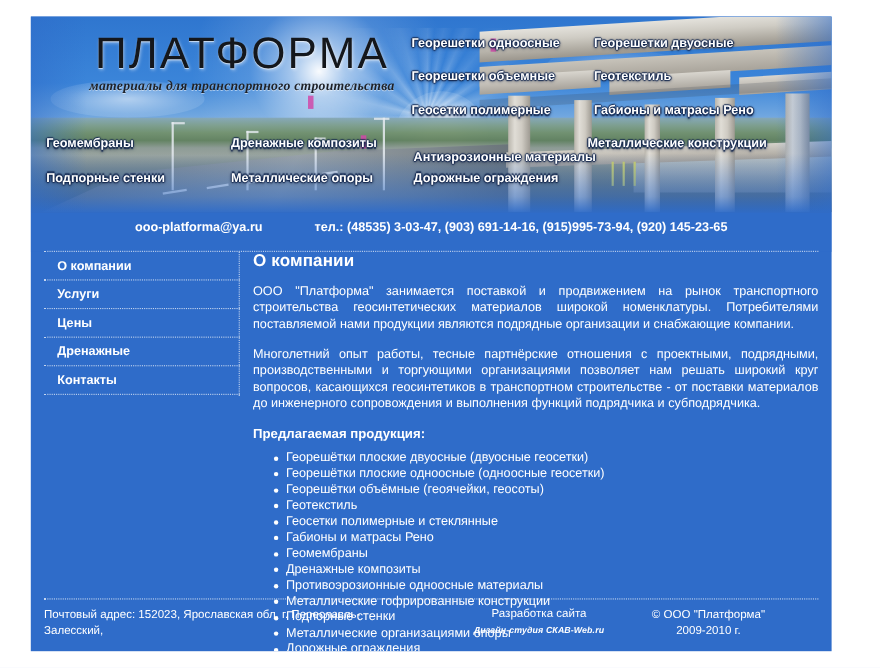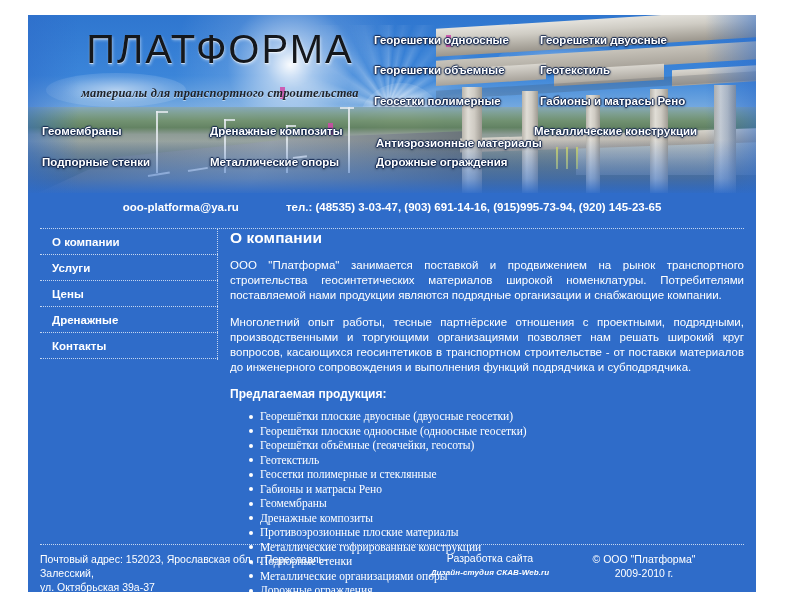--- a/index.html
+++ b/index.html
@@ -207,21 +207,21 @@
       0 1px 0 rgba(255,255,255,0.55),
       1px 2px 3px rgba(255,255,255,0.45);
     white-space: nowrap;
   }
   .logo-sub {
     font-family: "Liberation Serif", "DejaVu Serif", serif;
     font-style: italic;
     font-weight: bold;
     font-size: 12.5px;
     color: #1d2128;
-    margin-top: 17px;
+    margin-top: 2px;
     letter-spacing: .2px;
     text-shadow: 0 1px 0 rgba(255,255,255,0.5);
     white-space: nowrap;
   }
 
   
   .banner-link {
     position: absolute;
     z-index: 7;
     color: #ffffff;
@@ -330,21 +330,20 @@
     margin: 0;
     padding-left: 30px;
     list-style: none;
   }
   .product-list li {
     position: relative;
     font-size: 11.5px;
     line-height: 14.5px;
     color: #ffffff;
     padding-left: 0;
-    font-family: Liberation Serif, serif;
   }
   .product-list li::before {
     content: "";
     position: absolute;
     left: -11px; top: 5.5px;
     width: 4px; height: 4px;
     border-radius: 50%;
     background: #ffffff;
   }
 
@@ -510,36 +509,35 @@
 
         <ul class="product-list">
           <li>Георешётки плоские двуосные (двуосные геосетки)</li>
           <li>Георешётки плоские одноосные (одноосные геосетки)</li>
           <li>Георешётки объёмные (геоячейки, геосоты)</li>
           <li>Геотекстиль</li>
           <li>Геосетки полимерные и стеклянные</li>
           <li>Габионы и матрасы Рено</li>
           <li>Геомембраны</li>
           <li>Дренажные композиты</li>
-          <li>Противоэрозионные плоские материалы</li>
+          <li>Противоэрозионные одноосные материалы</li>
           <li>Металлические гофрированные конструкции</li>
           <li>Подпорные стенки</li>
           <li>Металлические организациями опоры</li>
           <li>Дорожные ограждения</li>
         </ul>
       </main>
     </div>
 
     <footer class="footer">
       <div class="hr-dotted hr-footer-top"></div>
       <div class="footer-cols">
 
         <div class="f-addr">
           <div>Почтовый адрес: 152023, Ярославская обл, г. Переславль-Залесский,</div>
-          <div>ул. Октябрьская 39а-37</div>
         </div>
 
         <div class="f-dev">
           <span>Разработка сайта</span>
           <a class="f-dev-studio">Дизайн-студия СКАВ-Web.ru</a>
         </div>
 
         <div class="f-copy">
           <div>© ООО "Платформа"</div>
           <div>2009-2010 г.</div>

